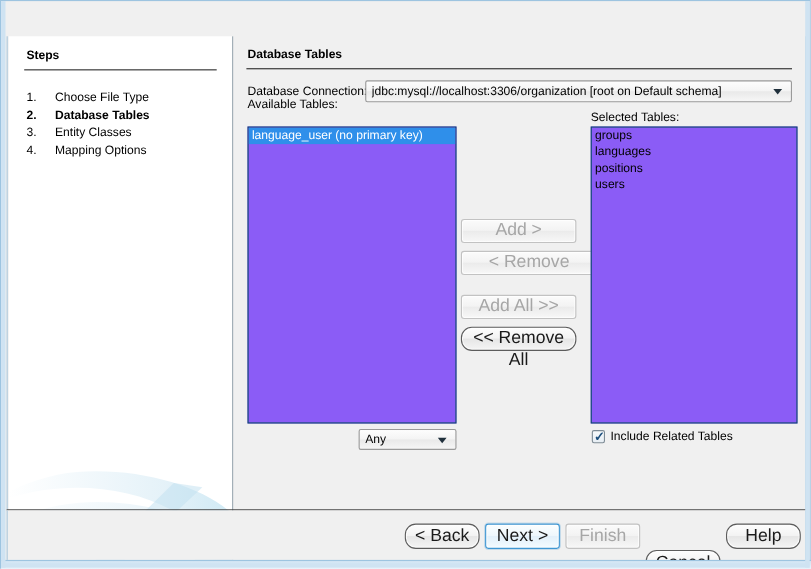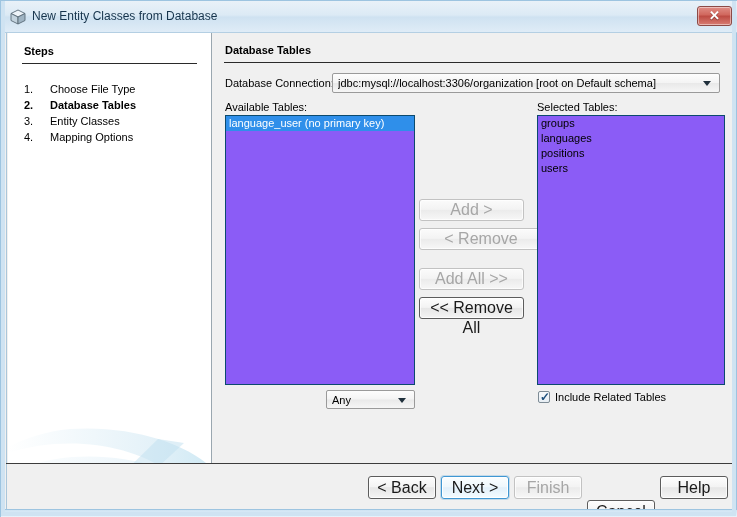--- a/index.html
+++ b/index.html
@@ -231,20 +231,21 @@
     text-align: center;
     cursor: pointer;
     box-shadow: inset 0 0 0 1px rgba(255,255,255,0.7);
   }
   .btn .btn-label {
     display: block;
     width: 100%;
   }
   .btn.strong {
     border-color: #5c5c5c;
+    border-radius: 10px;
   }
   .btn.disabled {
     color: #a6a6a6;
     border-color: #c2c2c2;
     background: linear-gradient(to bottom, #fbfbfb 0%, #f3f3f3 47%, #ebebeb 51%, #f7f7f7 100%);
     cursor: default;
   }
   .btn.default-focus {
     border-color: #3f97d3;
     box-shadow: inset 0 0 0 1px #ffffff, 0 0 0 1px rgba(63,151,211,0.25);
@@ -306,31 +307,20 @@
     background: linear-gradient(to bottom, #cfe3f2 0%, #dfeefa 55%, #eaf4fb 100%);
     border-top: 1px solid #9dc4e0;
     box-sizing: border-box;
   }
 </style>
 </head>
 <body>
 
 <div id="window">
 
-  <div id="titlebar">
-    <svg id="title-icon" viewBox="0 0 16 16">
-      <polygon points="8,1 15,4.5 8,8 1,4.5" fill="#eef4f9" stroke="#5a6b77" stroke-width="0.9"></polygon>
-      <polygon points="1,4.5 8,8 8,15 1,11.5" fill="#c3d3de" stroke="#5a6b77" stroke-width="0.9"></polygon>
-      <polygon points="15,4.5 8,8 8,15 15,11.5" fill="#9fb4c3" stroke="#5a6b77" stroke-width="0.9"></polygon>
-    </svg>
-    <div id="title-text">New Entity Classes from Database</div>
-    <div id="close-button">
-      <span class="x">✕</span>
-    </div>
-  </div>
 
   <div id="content">
 
     <div id="steps-panel">
       <div id="steps-title">Steps</div>
       <div id="steps-rule"></div>
 
       <div class="step-row" style="top:50px;">
         <span class="step-num">1.</span>
         <span class="step-label">Choose File Type</span>
@@ -371,21 +361,21 @@
     <div id="main-panel">
       <div id="panel-title">Database Tables</div>
       <div id="panel-rule"></div>
 
       <div class="field-label" style="left:14px; top:44px;">Database Connection:</div>
       <div class="combo" style="left:121px; top:40px; width:388px; height:20px;">
         <span class="combo-text">jdbc:mysql://localhost:3306/organization [root on Default schema]</span>
         <span class="arrow"></span>
       </div>
 
-      <div class="field-label" style="left:14px; top:68px;">Available Tables:</div>
+      <div class="field-label" style="left:14px; top:56px;">Available Tables:</div>
       <div class="field-label" style="left:326px; top:68px;">Selected Tables:</div>
 
       <div class="listbox" style="left:14px; top:82px; width:190px; height:270px;">
         <div class="list-item selected">language_user (no primary key)</div>
       </div>
 
       <div class="combo" style="left:115px; top:357px; width:89px; height:19px;">
         <span class="combo-text">Any</span>
         <span class="arrow"></span>
       </div>

